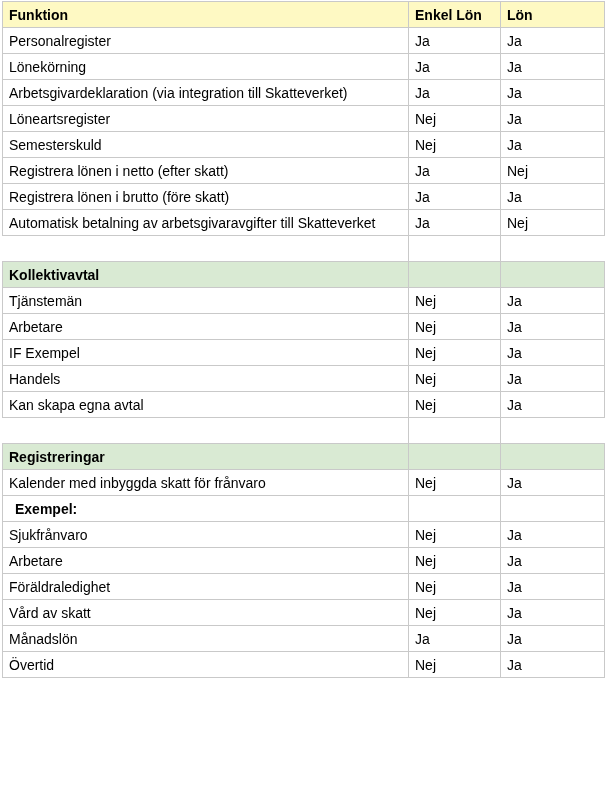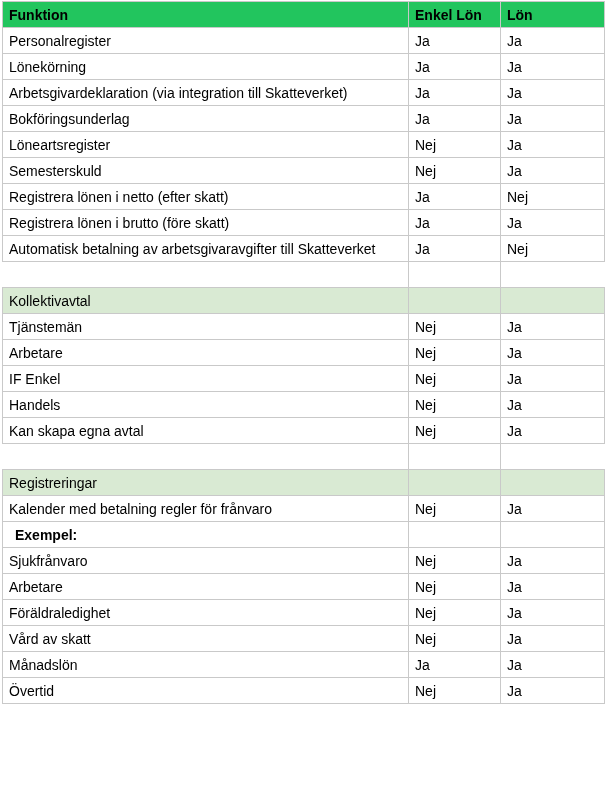--- a/index.html
+++ b/index.html
@@ -23,26 +23,26 @@
     padding: 0 4px 0 6px;
     font-size: 14px;
     font-weight: normal;
     text-align: left;
     vertical-align: middle;
     overflow: hidden;
     white-space: nowrap;
   }
   
   table.compare thead th {
-    background: #22c55e;
+    background: #fef9c3;
     font-weight: bold;
   }
   
   tr.row-section td { background: #d9ead3; }
-  tr.row-section td:first-child { font-weight: normal; }
+  tr.row-section td:first-child { font-weight: bold; }
   
   tr.row-subheader td:first-child { font-weight: bold; padding-left: 12px; }
   
   tr.row-separator td:first-child { border-left-style: hidden; }
   tr.row-separator td:last-child  { border-right-style: hidden; }
 </style>
 </head>
 <body>
 
 <table class="compare">
@@ -64,25 +64,20 @@
         <td>Ja</td>
         <td>Ja</td>
       </tr>
       <tr class="row-data">
         <td>Lönekörning</td>
         <td>Ja</td>
         <td>Ja</td>
       </tr>
       <tr class="row-data">
         <td>Arbetsgivardeklaration (via integration till Skatteverket)</td>
-        <td>Ja</td>
-        <td>Ja</td>
-      </tr>
-      <tr class="row-data">
-        <td>Bokföringsunderlag</td>
         <td>Ja</td>
         <td>Ja</td>
       </tr>
       <tr class="row-data">
         <td>Löneartsregister</td>
         <td>Nej</td>
         <td>Ja</td>
       </tr>
       <tr class="row-data">
         <td>Semesterskuld</td>
@@ -118,21 +113,21 @@
         <td>Tjänstemän</td>
         <td>Nej</td>
         <td>Ja</td>
       </tr>
       <tr class="row-data">
         <td>Arbetare</td>
         <td>Nej</td>
         <td>Ja</td>
       </tr>
       <tr class="row-data">
-        <td>IF Enkel</td>
+        <td>IF Exempel</td>
         <td>Nej</td>
         <td>Ja</td>
       </tr>
       <tr class="row-data">
         <td>Handels</td>
         <td>Nej</td>
         <td>Ja</td>
       </tr>
       <tr class="row-data">
         <td>Kan skapa egna avtal</td>
@@ -143,21 +138,21 @@
         <td></td>
         <td></td>
         <td></td>
       </tr>
       <tr class="row-section">
         <td>Registreringar</td>
         <td></td>
         <td></td>
       </tr>
       <tr class="row-data">
-        <td>Kalender med betalning regler för frånvaro</td>
+        <td>Kalender med inbyggda skatt för frånvaro</td>
         <td>Nej</td>
         <td>Ja</td>
       </tr>
       <tr class="row-subheader">
         <td>Exempel:</td>
         <td></td>
         <td></td>
       </tr>
       <tr class="row-data">
         <td>Sjukfrånvaro</td>

